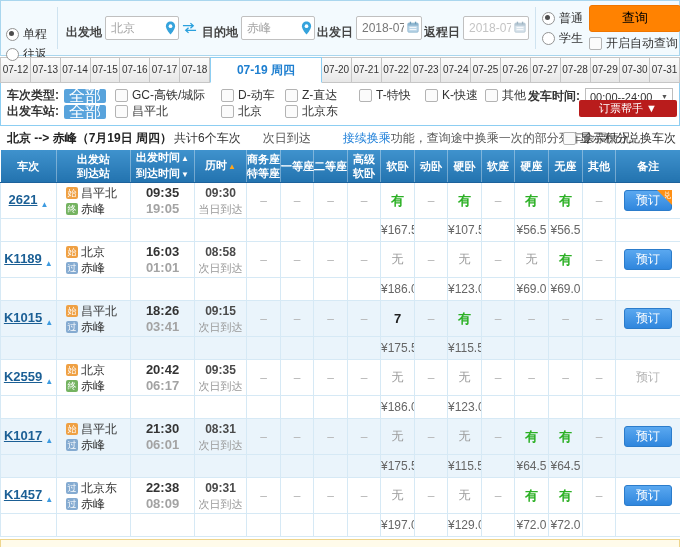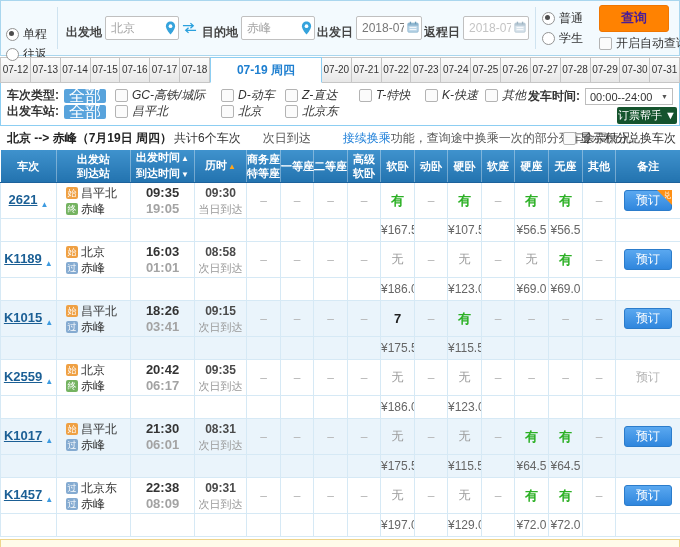--- a/index.html
+++ b/index.html
@@ -20,53 +20,53 @@
   .flabel{font-weight:bold;color:#444;margin:9px 3px 0 2px;white-space:nowrap;}
   .iwrap{position:relative;display:inline-block;}
   .iwrap input{height:24px;border:1px solid #c0c0c0;border-radius:2px;font-size:12px;
     box-sizing:border-box;background:#fff;padding:0 17px 0 5px;outline:none;
     font-family:"Liberation Sans","DejaVu Sans",sans-serif;}
   input.city{width:74px;color:#a5a5a5;}
   input.date{width:66px;color:#777;}
   input.date.off{color:#c4c4c4;}
   .iwrap .icon-r{position:absolute;right:3px;top:5px;pointer-events:none;}
   .swap{margin:0 3px;cursor:pointer;display:inline-flex;align-items:center;}
-  .pass-col{display:flex;flex-direction:column;gap:3px;margin-right:16px;}
+  .pass-col{display:flex;flex-direction:column;gap:3px;margin-right:6px;}
   .query-col{display:flex;flex-direction:column;gap:3px;align-items:flex-start;}
-  .query-btn{width:70px;height:27px;background:#ff8201;border:1px solid #f07600;border-radius:3px;
-    color:#4c1d95;font-size:13px;font-weight:bold;cursor:pointer;}
+  .query-btn{width:92px;height:27px;background:#ff8201;border:1px solid #f07600;border-radius:3px;
+    color:#000000;font-size:13px;font-weight:normal;cursor:pointer;}
   .auto{display:flex;align-items:center;font-size:12px;color:#333;cursor:pointer;white-space:nowrap;}
   .cb{width:11px;height:11px;border:1px solid #b3b3b3;background:#fbfbfb;border-radius:2px;
     display:inline-block;margin-right:4px;flex:0 0 auto;}
 
   
   .tabs{display:flex;height:26px;margin-top:1px;}
   .tab{flex:1;line-height:24px;text-align:center;font-size:10px;color:#333;cursor:pointer;
     background:linear-gradient(#fdfdfd,#e7e7e7);border:1px solid #c6c6c6;border-left:none;
     box-sizing:border-box;white-space:nowrap;overflow:hidden;}
   .tab:first-child{border-left:1px solid #c6c6c6;}
   .tab.active{flex:0 0 112px;background:#fff;color:#1e7fd0;font-weight:bold;font-size:12px;
     border:1px solid #8dcef2;border-bottom-color:#fff;}
 
   
   .filter-panel{border:1px solid #8dcef2;border-top:none;position:relative;background:#fff;
     padding:4px 6px 5px;}
   .frow{display:flex;align-items:center;height:15px;margin:1px 0;font-size:12px;color:#333;}
   .flabel2{font-weight:bold;color:#333;margin-right:5px;white-space:nowrap;}
   .all-badge{background:#58a3dc;color:#fff;font-size:16px;line-height:14px;padding:0 5px;
     border-radius:2px;margin-right:9px;cursor:pointer;}
-  .opts{display:flex;font-style:italic;}
+  .opts{display:flex;}
   .chk{display:inline-flex;align-items:center;cursor:pointer;white-space:nowrap;box-sizing:border-box;}
   .time-box{position:absolute;right:6px;top:5px;display:flex;align-items:center;}
   .select{border:1px solid #bdbdbd;background:#fff;font-size:11px;color:#333;padding:0 4px;
     height:17px;width:88px;display:inline-flex;align-items:center;justify-content:space-between;
     box-sizing:border-box;cursor:pointer;}
   .sel-arrow{font-size:7px;color:#555;}
-  .helper{position:absolute;right:2px;bottom:1px;background:#14532d;color:#fff;font-size:11px;
-    line-height:17px;padding:0 1px;border-radius:2px;cursor:pointer;z-index:2;}
+  .helper{position:absolute;right:2px;bottom:8px;background:#b91c1c;color:#fff;font-size:11px;
+    line-height:17px;padding:0 20px;border-radius:2px;cursor:pointer;z-index:2;}
 
   
   .summary{height:24px;display:flex;align-items:center;padding:0 7px;font-size:12px;
     position:relative;color:#333;}
   .route,.sdate{font-weight:bold;color:#222;}
   .count{margin-left:2px;}
   .tip{margin-left:22px;color:#555;}
   .sum-opts{position:absolute;right:4px;display:flex;gap:8px;}
   .sum-opts label{display:flex;align-items:center;cursor:pointer;white-space:nowrap;}
 

